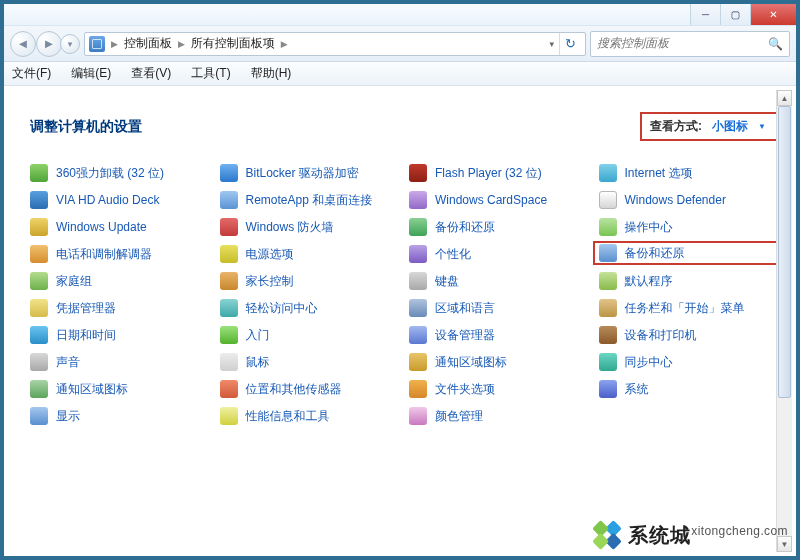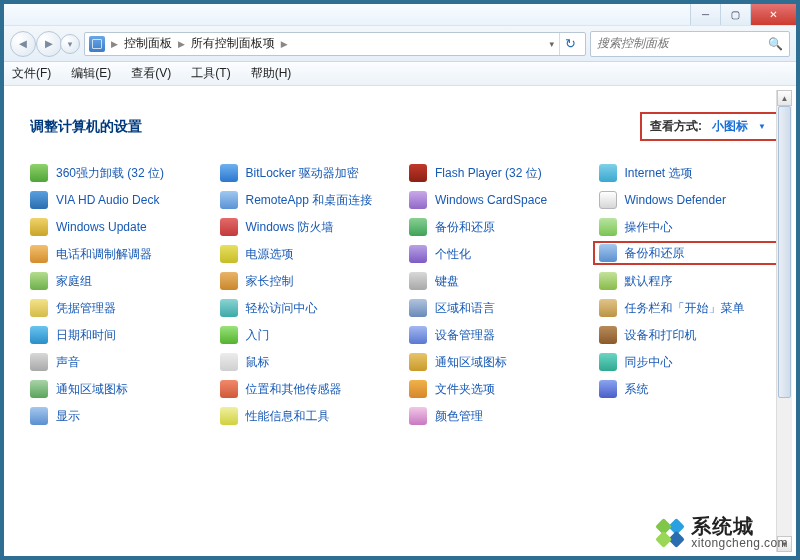--- a/index.html
+++ b/index.html
@@ -75,21 +75,21 @@
   .sbar .thumb { position:absolute; left:1px; right:1px; top:0; height:68%; background:linear-gradient(90deg,#e8eef6,#cfdceb); border:1px solid #aac0d8; border-radius:2px; }
 
   
   .watermark { position:absolute; right:8px; bottom:6px; display:flex; align-items:center; gap:6px; pointer-events:none; }
   .watermark .logo { width:30px; height:30px; position:relative; transform: rotate(45deg); }
   .watermark .logo span { position:absolute; width:12px; height:12px; }
   .watermark .logo .a{top:0;left:9px;background:#2aa0e0;border-radius:2px;}
   .watermark .logo .b{top:9px;left:0;background:#7fc64a;border-radius:2px;}
   .watermark .logo .c{top:9px;left:18px;background:#2a6db0;border-radius:2px;}
   .watermark .logo .d{top:18px;left:9px;background:#9ad657;border-radius:2px;}
-  .watermark .txt { display:flex; flex-direction:column; line-height:1.05; }
+  .watermark .txt { display:flex; flex-direction:row; line-height:1.05; }
   .watermark .cn { font-size:20px; font-weight:600; color:#222; letter-spacing:1px; }
   .watermark .en { font-size:12px; color:#555; letter-spacing:.4px; }
 </style>
 </head>
 <body>
 
 <div class="frame">
 
   <div class="titlebar">
     <div class="winbtn" title="最小化">─</div>

